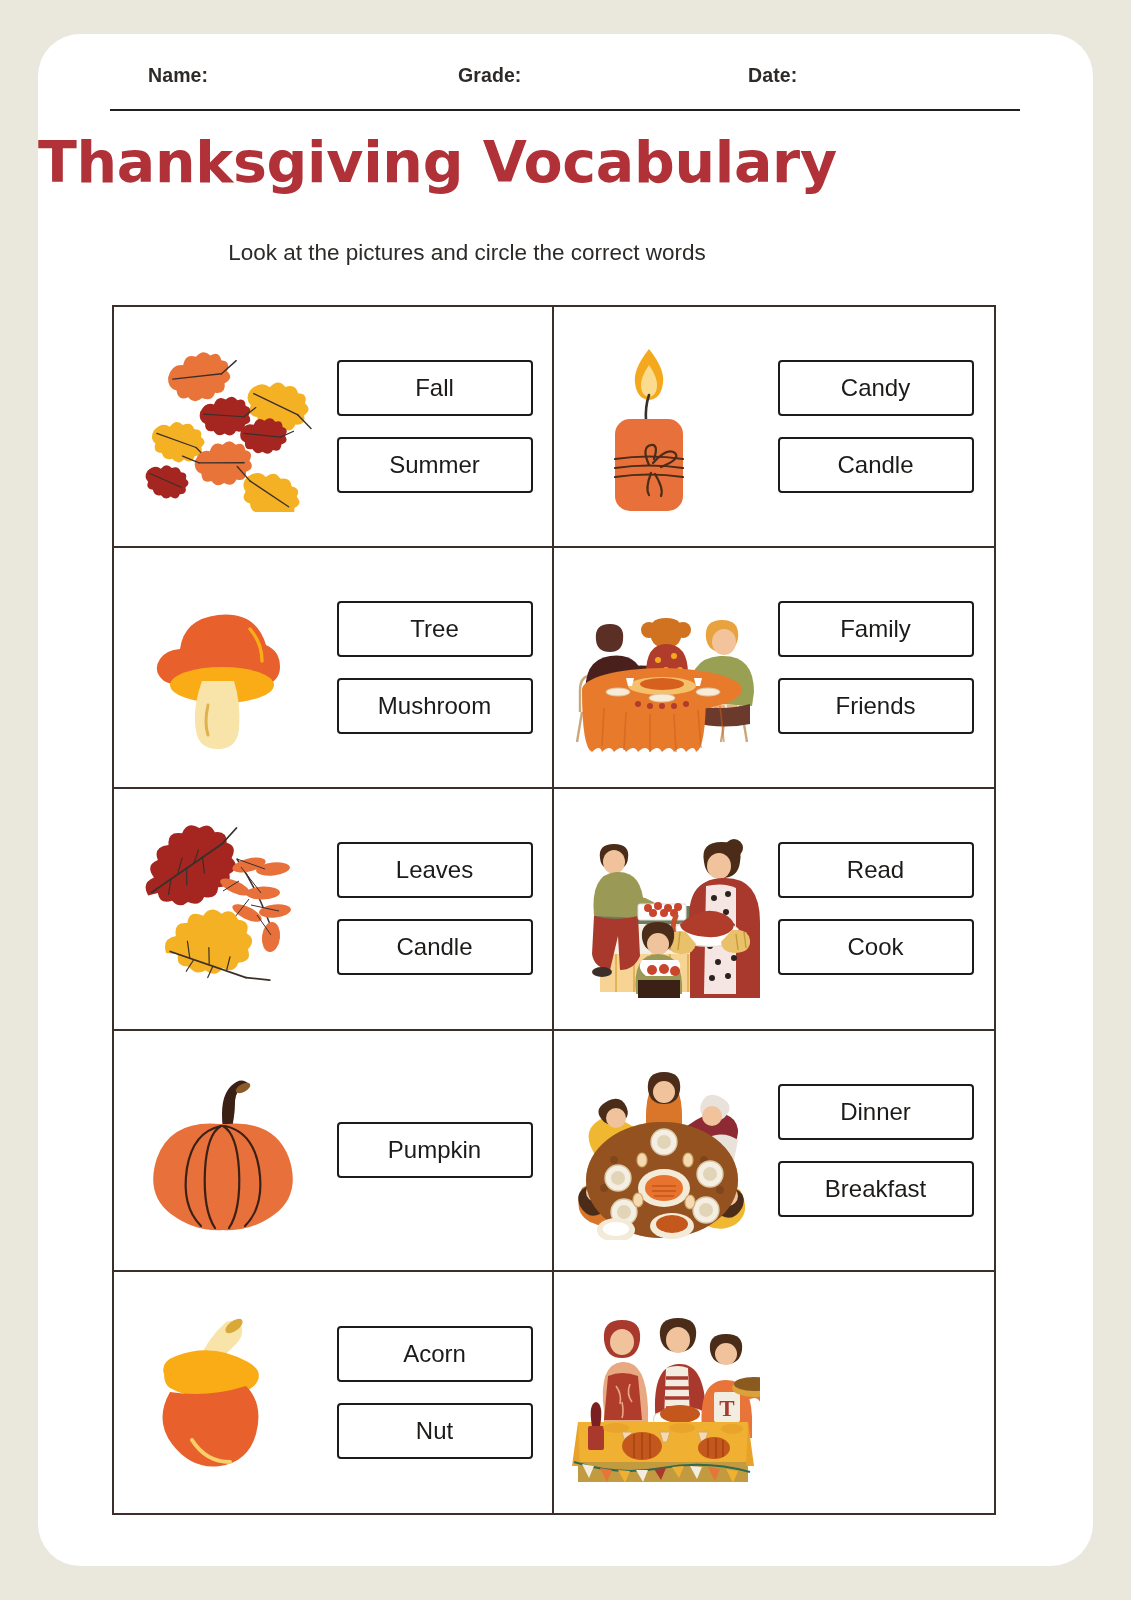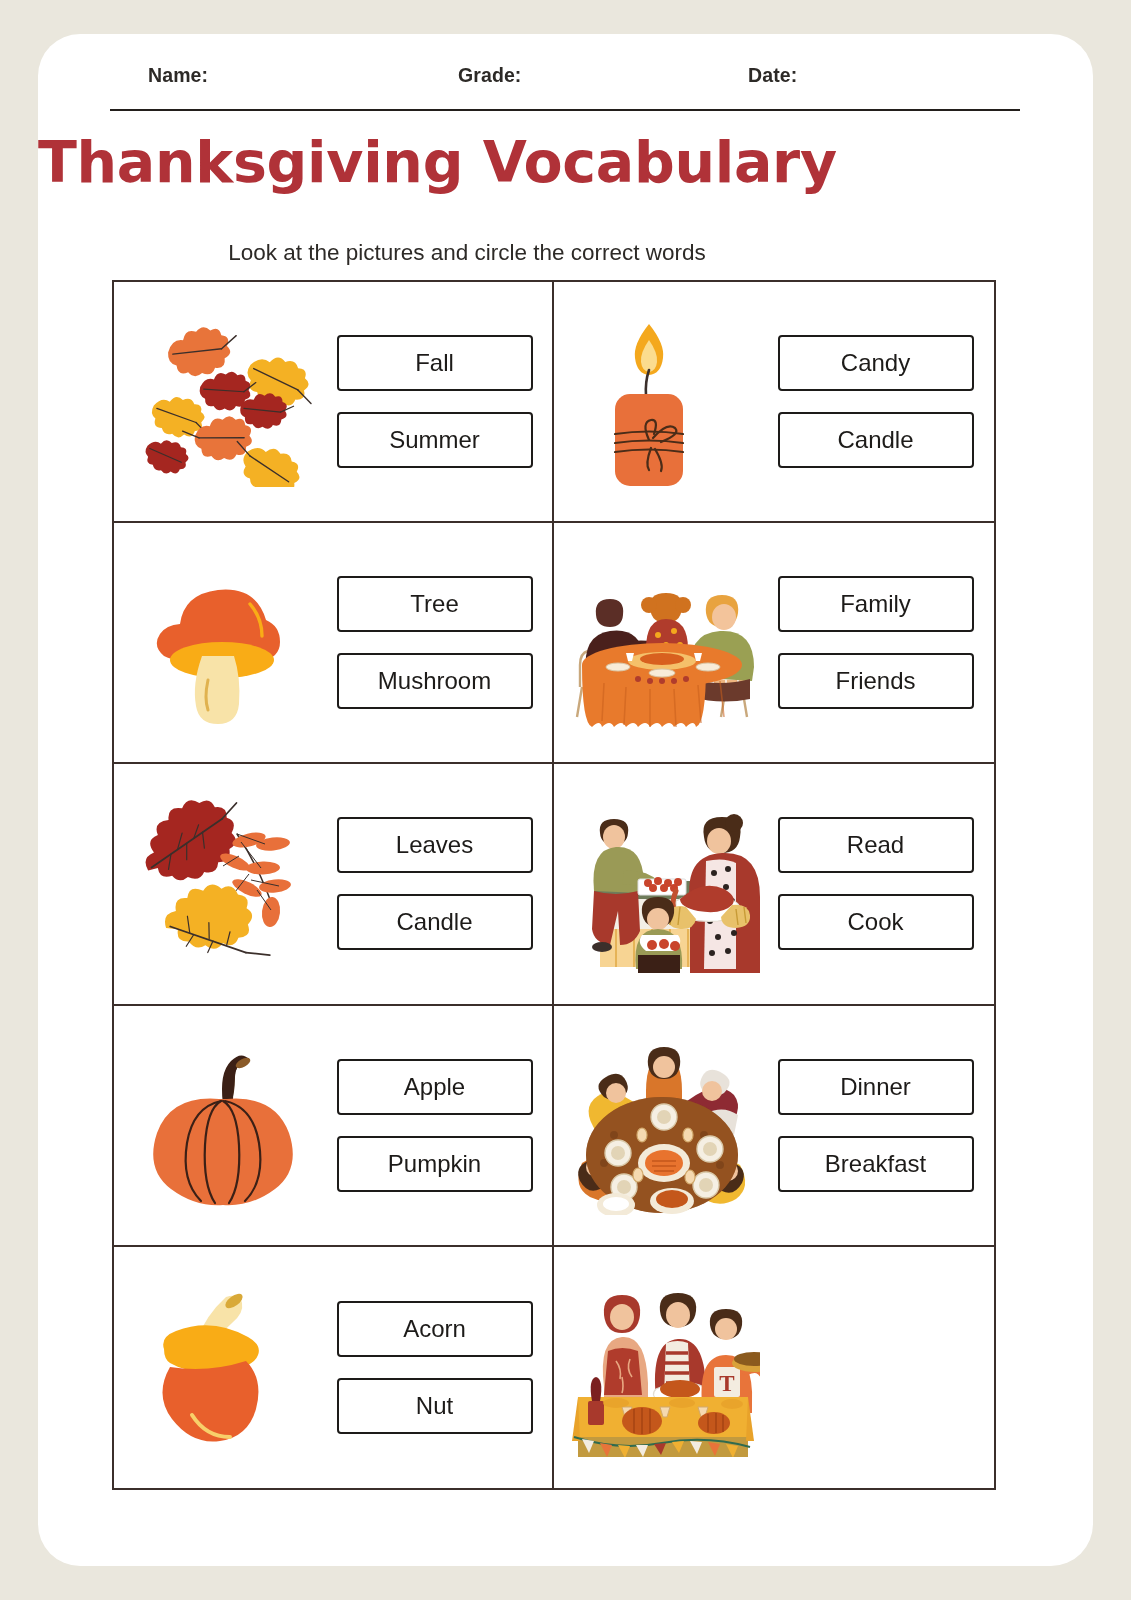--- a/index.html
+++ b/index.html
@@ -66,21 +66,21 @@
     text-align: center;
     font-size: 22.5px;
     color: #2d2a27;
     margin-top: 24px;
   }
 
   
   .grid {
     position: absolute;
     left: 74px;
-    top: 246px;
+    top: 271px;
     width: 884px;
     height: 1210px;
     border: 2.4px solid #3b2f2b;
     box-sizing: border-box;
     display: grid;
     grid-template-columns: 1fr 1fr;
     grid-template-rows: repeat(5, 1fr);
   }
   .cell {
     position: relative;
@@ -430,21 +430,20 @@
           <path d="M92 60 q-48 -4 -62 34 q-12 36 14 56 q24 18 52 16 q28 2 52 -16 q26 -20 14 -56 q-14 -38 -62 -34 z" fill="#e8703a"></path>
           <g stroke="#3b2016" stroke-width="2.2" fill="none" stroke-linecap="round">
             <path d="M94 62 q-28 6 -34 42 q-6 38 14 58"></path>
             <path d="M94 62 q-14 8 -16 44 q-2 40 10 58"></path>
             <path d="M96 62 q14 8 16 44 q2 40 -10 58"></path>
             <path d="M98 62 q28 6 34 42 q6 38 -14 58"></path>
           </g>
         </svg>
       </div>
       <div class="words">
-        <div class="wordbox">Apple</div>
         <div class="wordbox">Pumpkin</div>
       </div>
     </div>
 
     <div class="cell col2 row4">
       <div class="art">
         <svg width="196" height="180" viewBox="0 0 196 180">
 
           <g>
 

